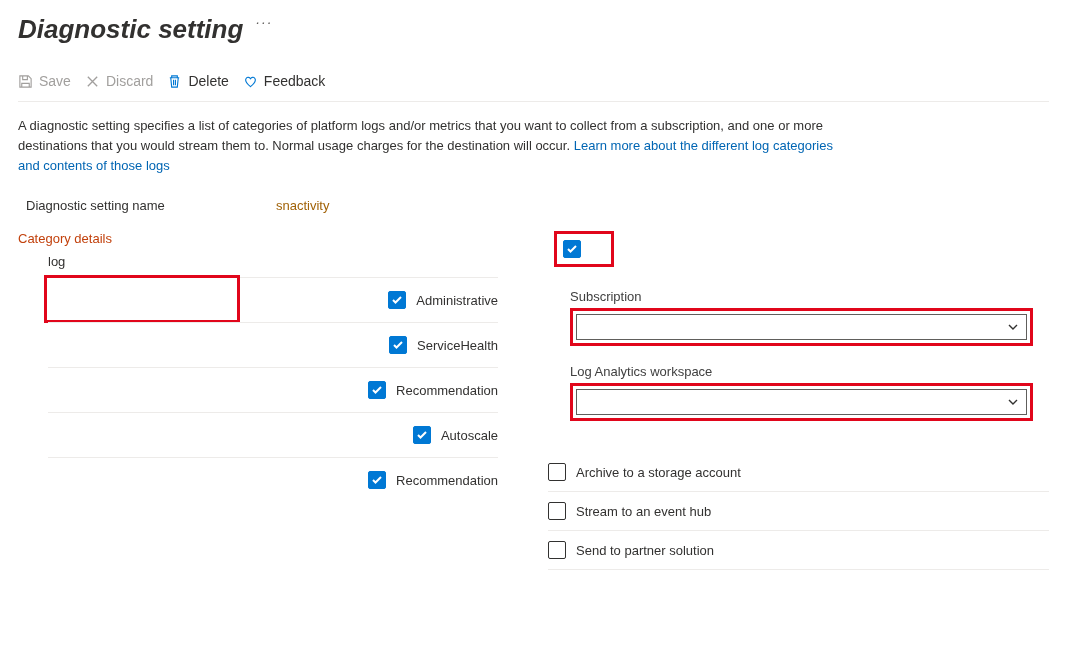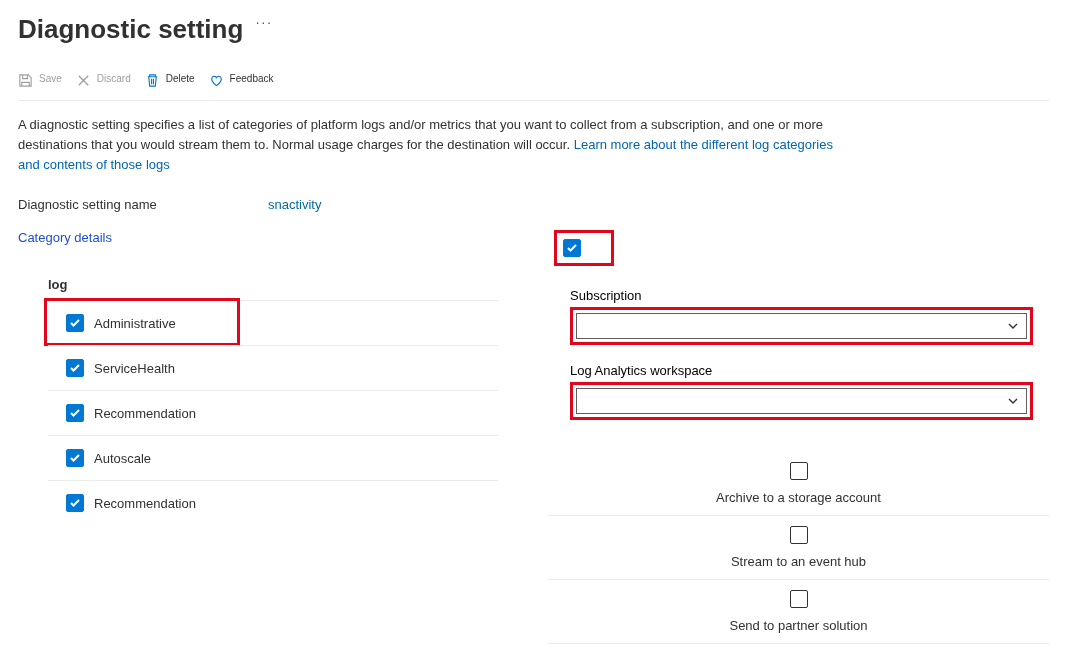--- a/index.html
+++ b/index.html
@@ -10,20 +10,21 @@
     font-size: 13px;
     color: #323130;
     background: #fff;
     width: 1067px;
   }
   .page-title-row {
     display: flex;
     align-items: flex-start;
     gap: 12px;
     padding: 14px 0 18px 0;
+    font-style: italic;
   }
   .page-title {
     font-size: 26px;
     font-weight: 600;
     color: #323130;
   }
   .title-more {
     color: #605e5c;
     font-size: 14px;
     letter-spacing: 1px;
@@ -31,65 +32,67 @@
   }
   .toolbar {
     display: flex;
     align-items: center;
     gap: 14px;
     padding: 10px 0 12px 0;
     border-bottom: 1px solid #edebe9;
   }
   .tb-btn {
     display: inline-flex;
-    align-items: flex-start;
+    align-items: flex-end;
     gap: 6px;
     color: #323130;
     cursor: pointer;
-    font-size: 10px;
+    font-size: 14px;
   }
   .tb-btn.disabled { color: #a19f9d; cursor: default; }
   .tb-btn svg { width: 15px; height: 15px; display: block; }
   .intro {
     padding: 14px 0 8px 0;
     max-width: 830px;
     line-height: 1.55;
     color: #323130;
   }
   .intro a { color: #0065b3; text-decoration: none; }
   .name-row {
     display: flex;
     align-items: center;
     padding: 14px 0 18px 0;
+    margin-left: 8px;
   }
   .name-row .lbl { width: 250px; color: #323130; }
-  .name-row .val { color: #0369a1; }
+  .name-row .val { color: #a16207; }
   .two-col {
     display: flex;
     align-items: flex-start;
     gap: 0;
   }
   .col-left { width: 530px; }
   .col-right { flex: 1; }
-  .section-title { font-size: 13px; color: #1d4ed8; margin-bottom: 32px; }
+  .section-title { font-size: 13px; color: #c2410c; margin-bottom: 8px; }
   .log-heading {
-    font-weight: 700;
+    font-weight: 400;
     padding: 0 0 8px 30px;
     font-size: 13px;
   }
   .cat-list {
     margin-left: 30px;
     width: 450px;
   }
   .cat-row {
     display: flex;
     align-items: center;
     padding: 13px 0 13px 18px;
     border-top: 1px solid #edebe9;
     gap: 10px;
+    justify-content: flex-end;
   }
   .cat-row-wrap { position: relative; }
   .hl-red {
     position: absolute;
     border: 3px solid #e1061b;
     pointer-events: none;
   }
   .cbx {
     width: 18px; height: 18px;
     border: 1px solid #323130;
@@ -103,27 +106,26 @@
     background: #0078d4;
     border-color: #0078d4;
   }
   .cbx.checked svg { width: 12px; height: 12px; display: block; }
   .dest-row {
     display: flex;
     align-items: center;
     padding: 10px 0 10px 0;
     gap: 10px;
     border-bottom: 1px solid #edebe9;
-    flex-direction: column;
   }
   .dest-block { margin-bottom: 26px; padding-left: 6px; padding-right: 6px; }
   .dest-sub {
     padding: 16px 10px 6px 16px;
   }
-  .field-lbl { font-size: 13px; color: #000000; margin: 6px 0 4px 0; }
+  .field-lbl { font-size: 13px; color: #404040; margin: 6px 0 4px 0; }
   .select {
     width: 100%;
     height: 26px;
     border: 1px solid #605e5c;
     background: #fff;
     position: relative;
     display: flex;
     align-items: center;
     justify-content: flex-end;
     padding: 0 6px;

